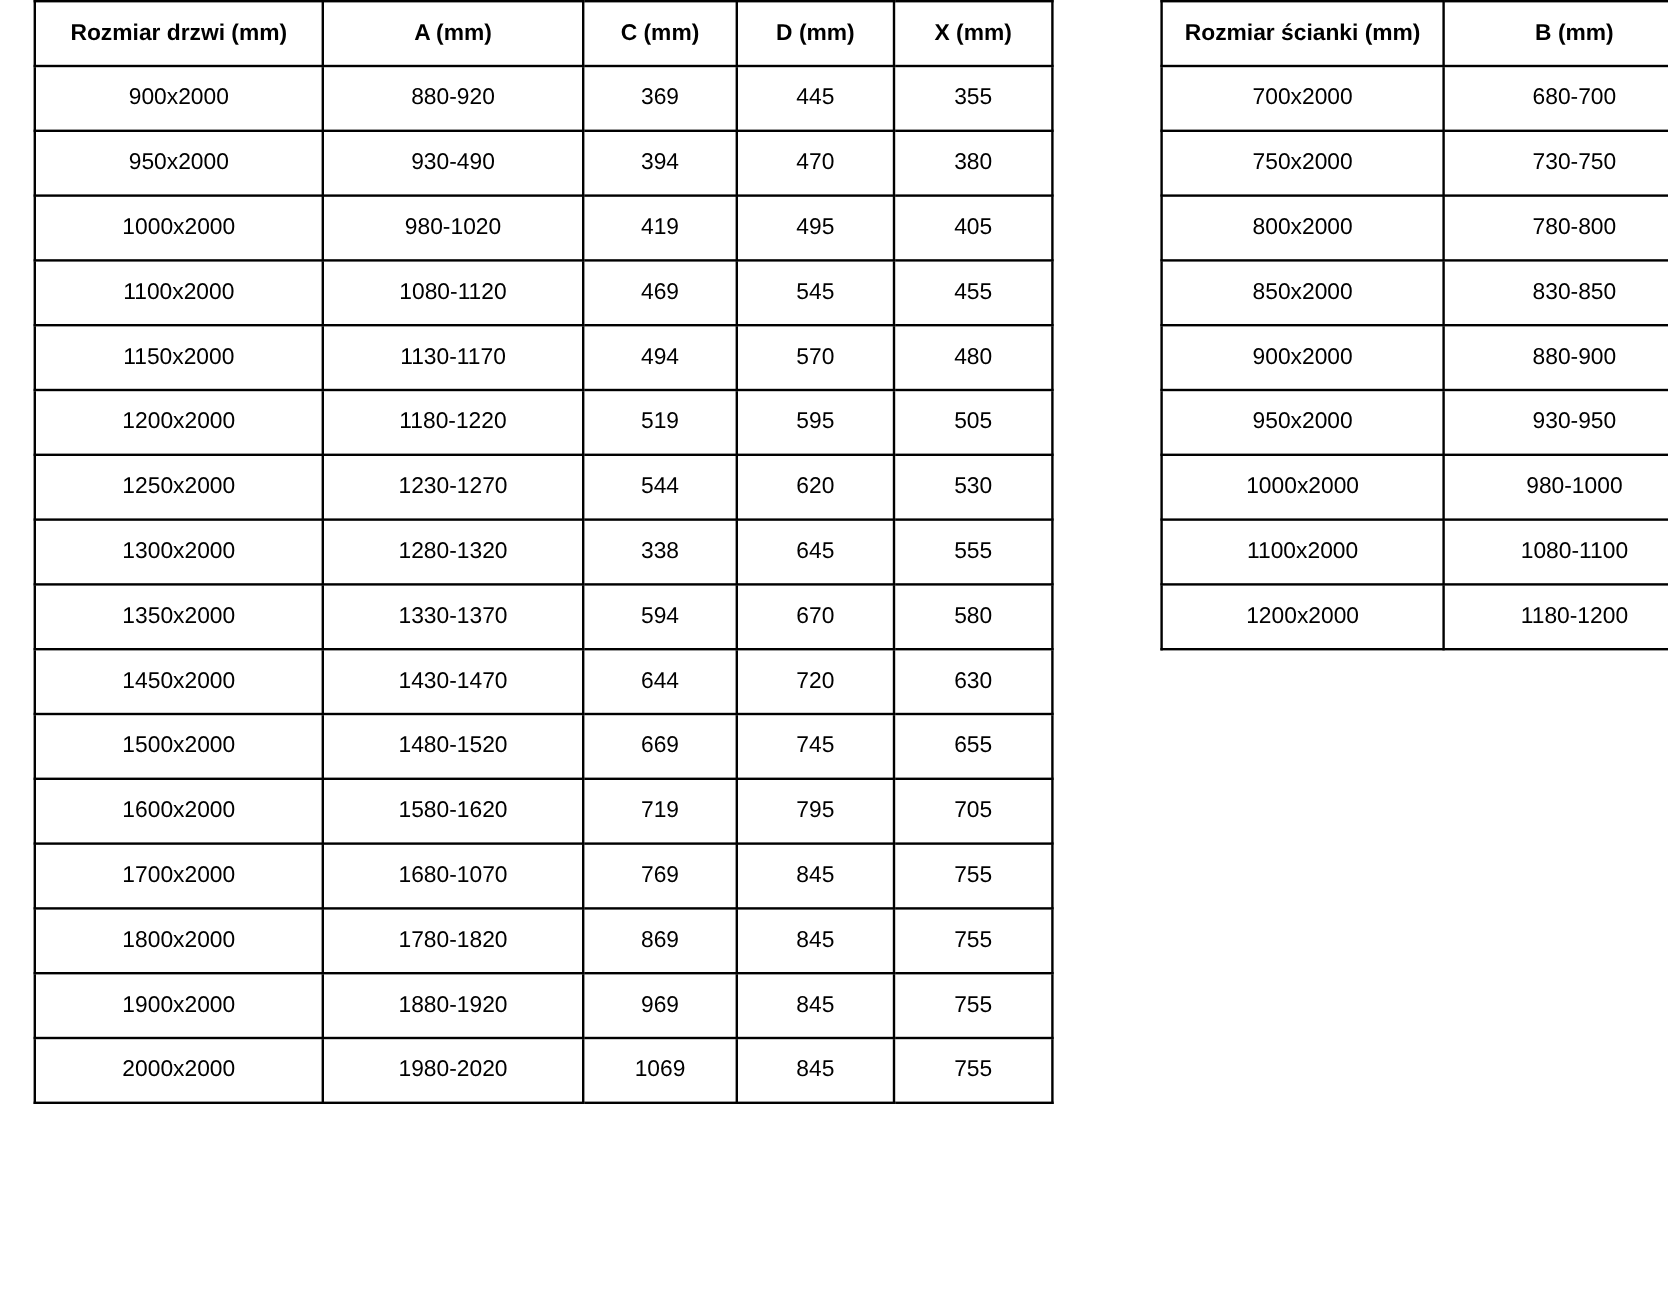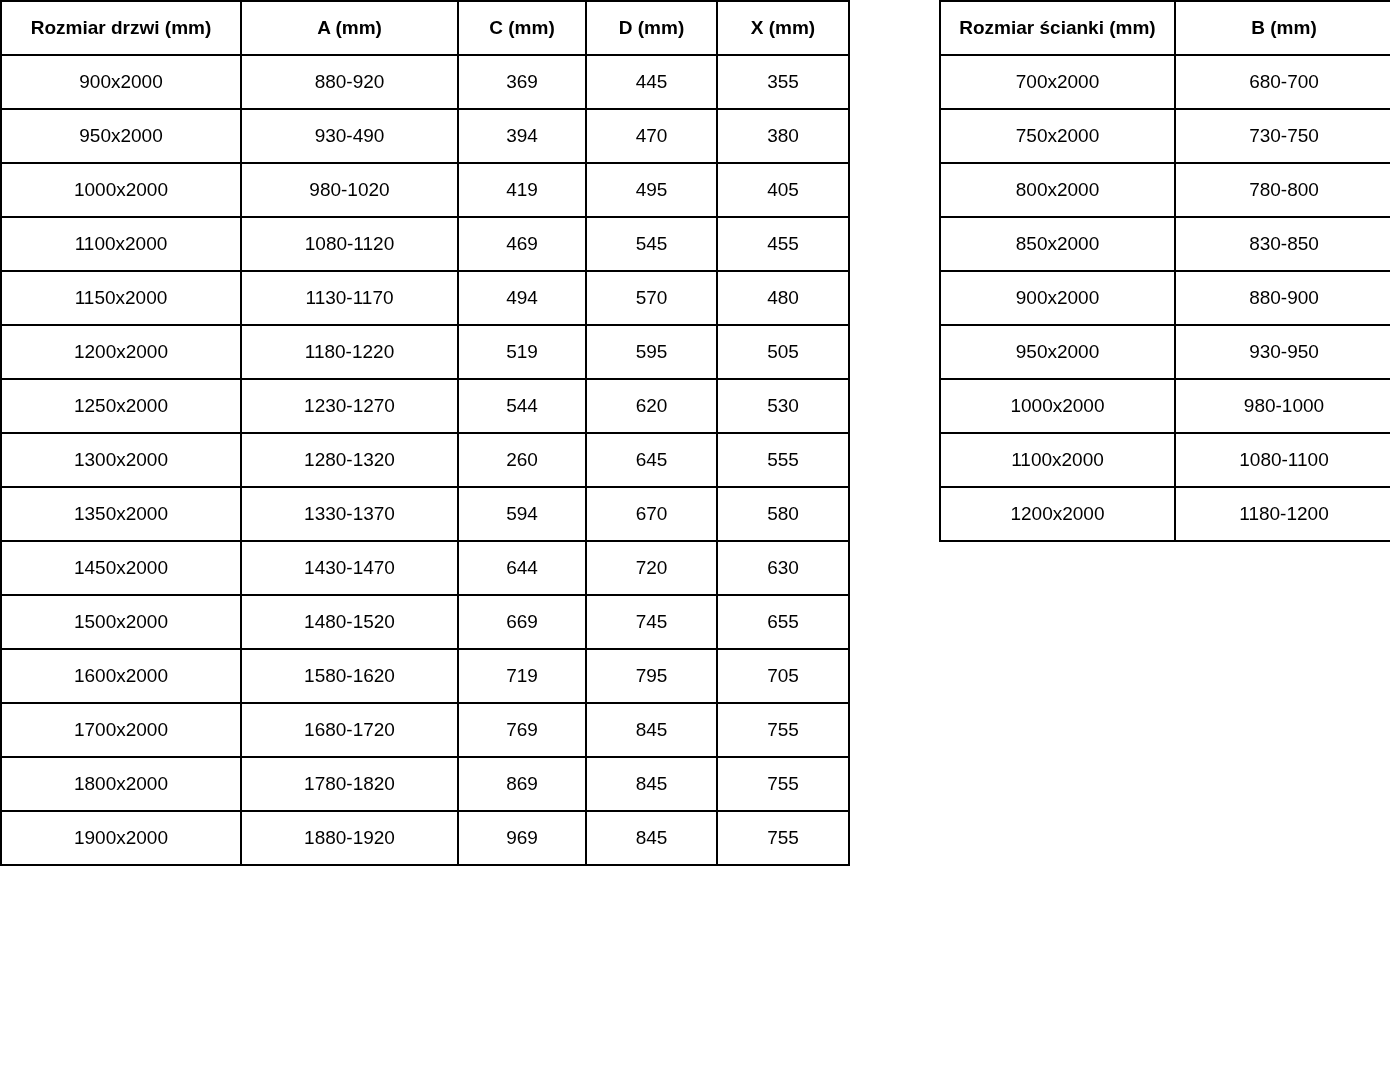--- a/index.html
+++ b/index.html
@@ -9,20 +9,21 @@
   }
   body {
     width: 1390px;
     height: 1081px;
     font-family: "Liberation Sans", sans-serif;
     color: #000000;
   }
   .tables-wrap {
     display: flex;
     align-items: flex-start;
+    padding-left: 28px;
   }
   table.spec-table {
     border-collapse: collapse;
     table-layout: fixed;
     background: #ffffff;
   }
   table.spec-table th,
   table.spec-table td {
     border: 2px solid #000000;
     text-align: center;
@@ -117,21 +118,21 @@
         <tr>
           <td>1250x2000</td>
           <td>1230-1270</td>
           <td>544</td>
           <td>620</td>
           <td>530</td>
         </tr>
         <tr>
           <td>1300x2000</td>
           <td>1280-1320</td>
-          <td>260</td>
+          <td>338</td>
           <td>645</td>
           <td>555</td>
         </tr>
         <tr>
           <td>1350x2000</td>
           <td>1330-1370</td>
           <td>594</td>
           <td>670</td>
           <td>580</td>
         </tr>
@@ -151,36 +152,43 @@
         </tr>
         <tr>
           <td>1600x2000</td>
           <td>1580-1620</td>
           <td>719</td>
           <td>795</td>
           <td>705</td>
         </tr>
         <tr>
           <td>1700x2000</td>
-          <td>1680-1720</td>
+          <td>1680-1070</td>
           <td>769</td>
           <td>845</td>
           <td>755</td>
         </tr>
         <tr>
           <td>1800x2000</td>
           <td>1780-1820</td>
           <td>869</td>
           <td>845</td>
           <td>755</td>
         </tr>
         <tr>
           <td>1900x2000</td>
           <td>1880-1920</td>
           <td>969</td>
+          <td>845</td>
+          <td>755</td>
+        </tr>
+        <tr>
+          <td>2000x2000</td>
+          <td>1980-2020</td>
+          <td>1069</td>
           <td>845</td>
           <td>755</td>
         </tr>
       </tbody>
     </table>
 
   <table class="spec-table t-wall">
     <colgroup>
       <col class="c1">
         <col class="c2">

